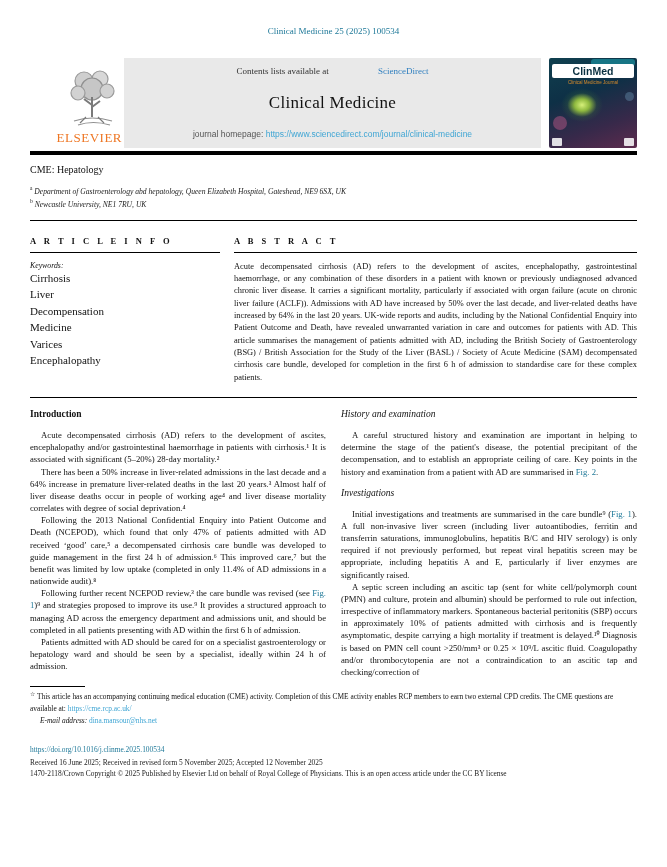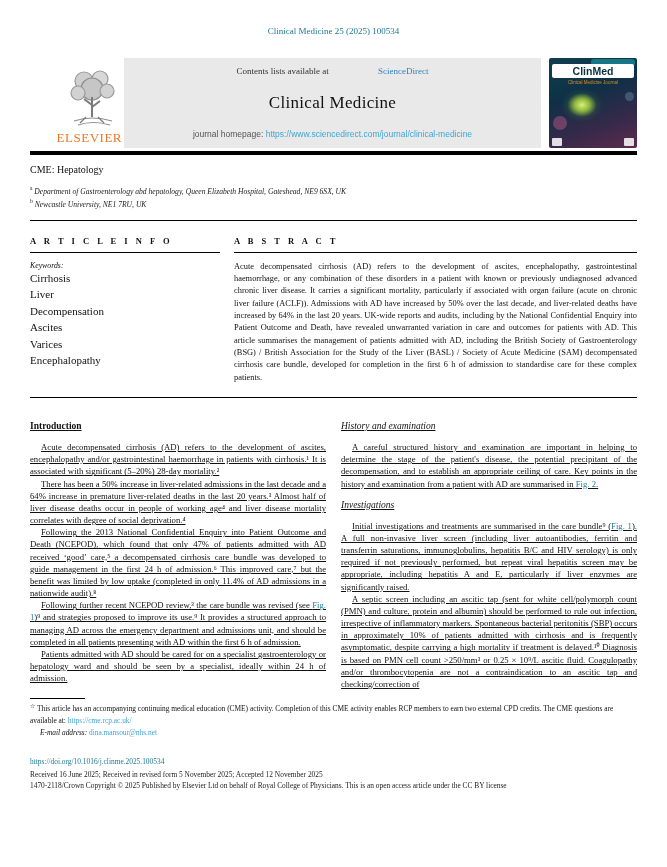--- a/index.html
+++ b/index.html
@@ -66,21 +66,21 @@
   .info-col { width:190px; flex:none; }
   .abs-col { flex:1; margin-left:14px; }
   .block-head { font-size:8.5px; font-weight:bold; letter-spacing:3px; }
   .head-rule { height:1px; background:#000; margin-top:6px; }
   .kw-label { font-size:7.8px; font-style:italic; margin-top:8px; }
   .kw-item { font-size:11px; line-height:1.5; }
   .abstract-text { font-size:8.4px; line-height:1.47; text-align:justify; margin-top:8px; }
   .section-rule { height:1px; background:#000; margin-top:13px; }
 
   
-  .body-cols { display:flex; margin-top:23px;text-decoration:underline; }
+  .body-cols { display:flex; margin-top:11px; }
   .bcol { width:296px; flex:none; }
   .bcol + .bcol { margin-left:15px; }
   .bhead { font-size:9.5px; font-weight:bold; margin-bottom:10px; }
   .bhead-i { font-size:9.5px; font-style:italic; font-weight:normal; margin-bottom:10px; }
   .bcol p { font-size:8.7px; line-height:1.4; text-align:justify; text-indent:11px; }
   .lnk { color:#1e7898; }
   .mid-head { margin-top:10px; }
 
   
   .footnote-area { margin-top:8px; }
@@ -157,21 +157,21 @@
   <div class="thin-rule"></div>
 
   <div class="info-abs">
     <div class="info-col">
       <div class="block-head">A R T I C L E  I N F O</div>
       <div class="head-rule"></div>
       <div class="kw-label">Keywords:</div>
       <div class="kw-item">Cirrhosis</div>
       <div class="kw-item">Liver</div>
       <div class="kw-item">Decompensation</div>
-      <div class="kw-item">Ascites</div>
+      <div class="kw-item">Medicine</div>
       <div class="kw-item">Varices</div>
       <div class="kw-item">Encephalopathy</div>
     </div>
     <div class="abs-col">
       <div class="block-head">A B S T R A C T</div>
       <div class="head-rule"></div>
       <div class="abstract-text">Acute decompensated cirrhosis (AD) refers to the development of ascites, encephalopathy, gastrointestinal haemorrhage, or any combination of these disorders in a patient with known or previously undiagnosed advanced chronic liver disease. It carries a significant mortality, particularly if associated with organ failure (acute on chronic liver failure (ACLF)). Admissions with AD have increased by 50% over the last decade, and liver-related deaths have increased by 64% in the last 20 years. UK-wide reports and audits, including by the National Confidential Enquiry into Patient Outcome and Death, have revealed unwarranted variation in care and outcomes for patients with AD. This article summarises the management of patients admitted with AD, including the British Society of Gastroenterology (BSG) / British Association for the Study of the Liver (BASL) / Society of Acute Medicine (SAM) decompensated cirrhosis care bundle, developed for completion in the first 6 h of admission to standardise care for these complex patients.</div>
     </div>
   </div>
 

